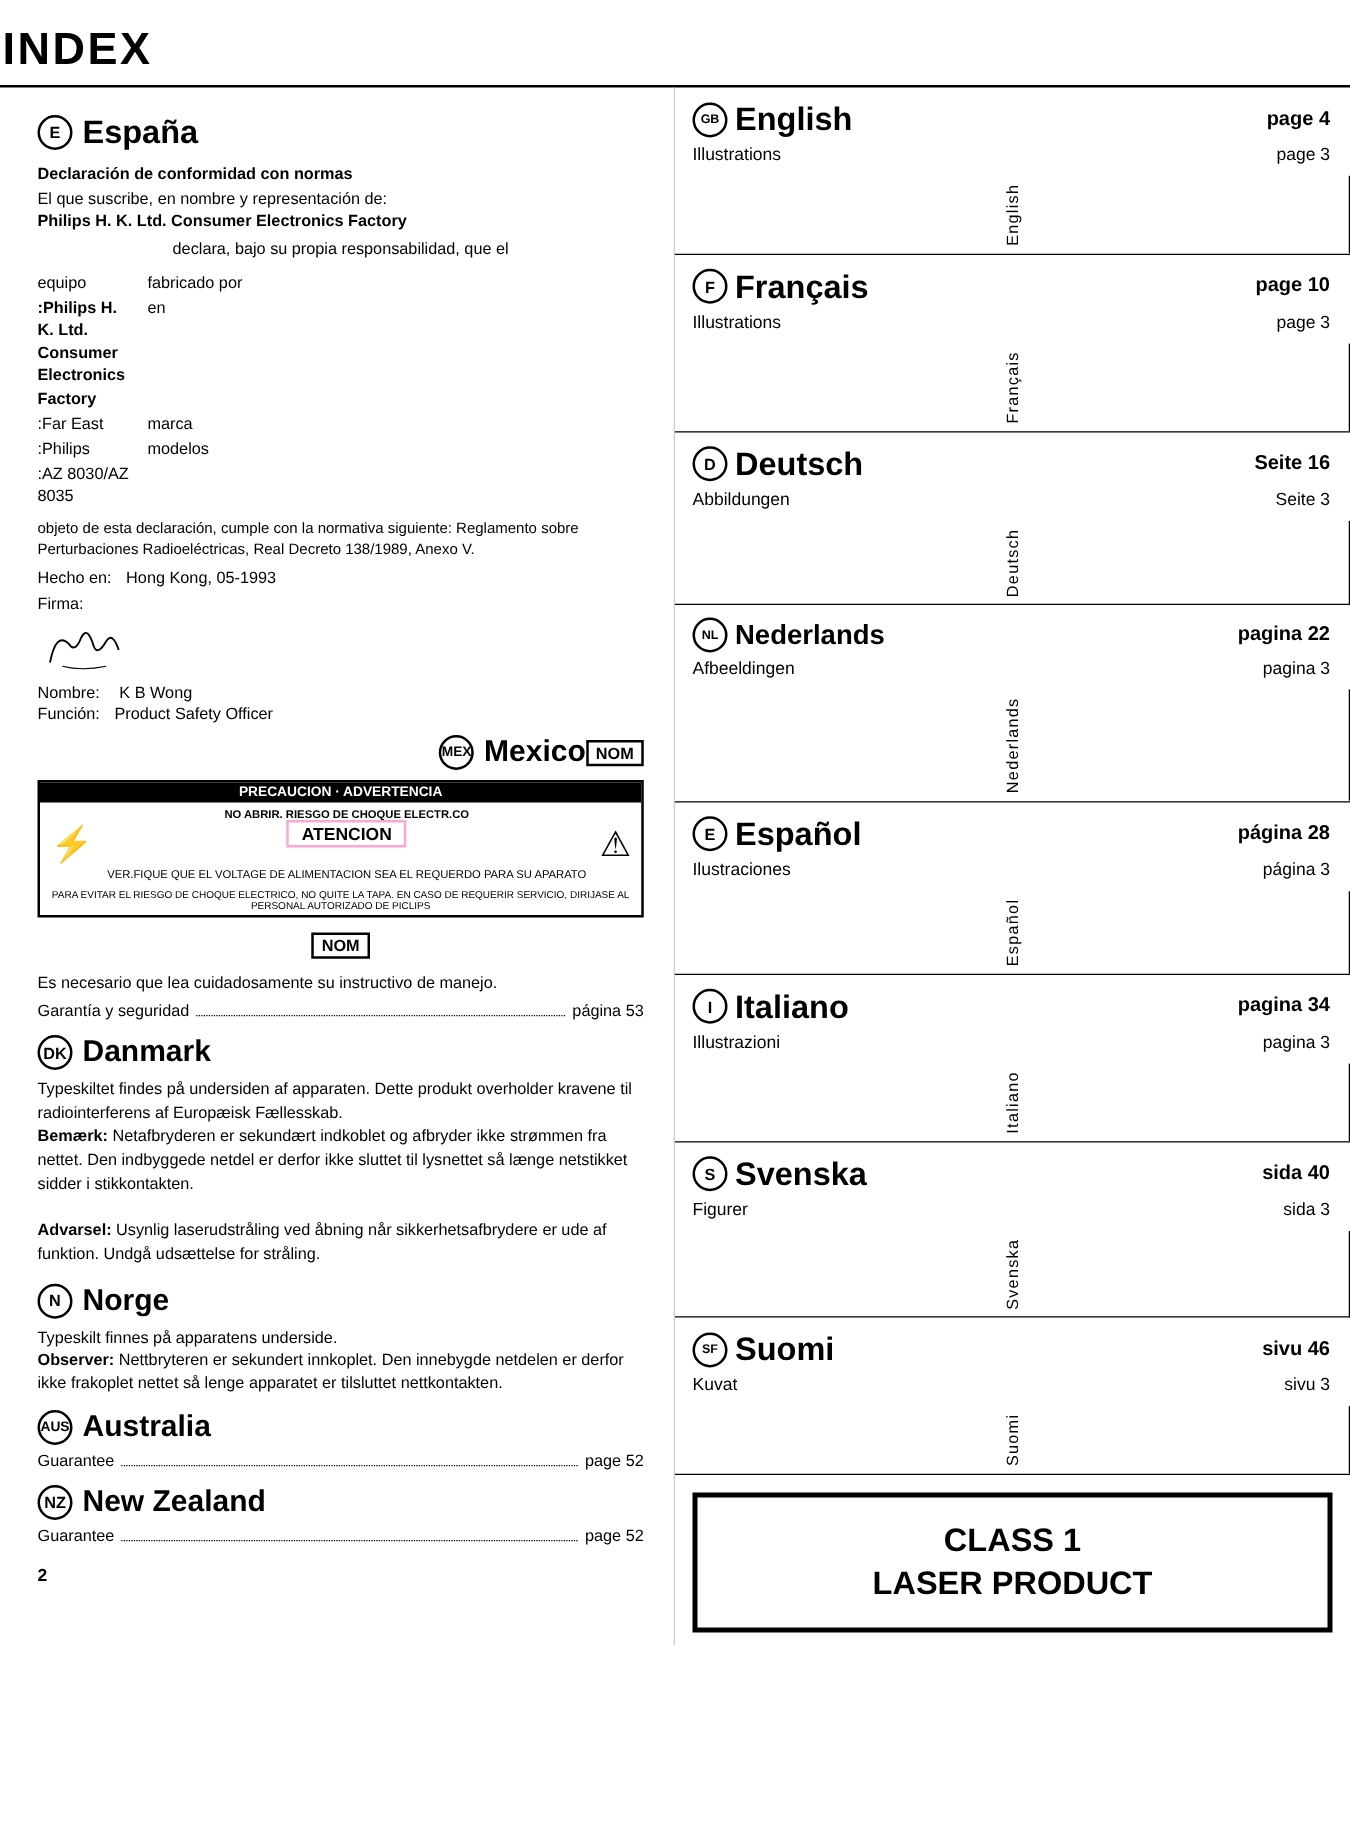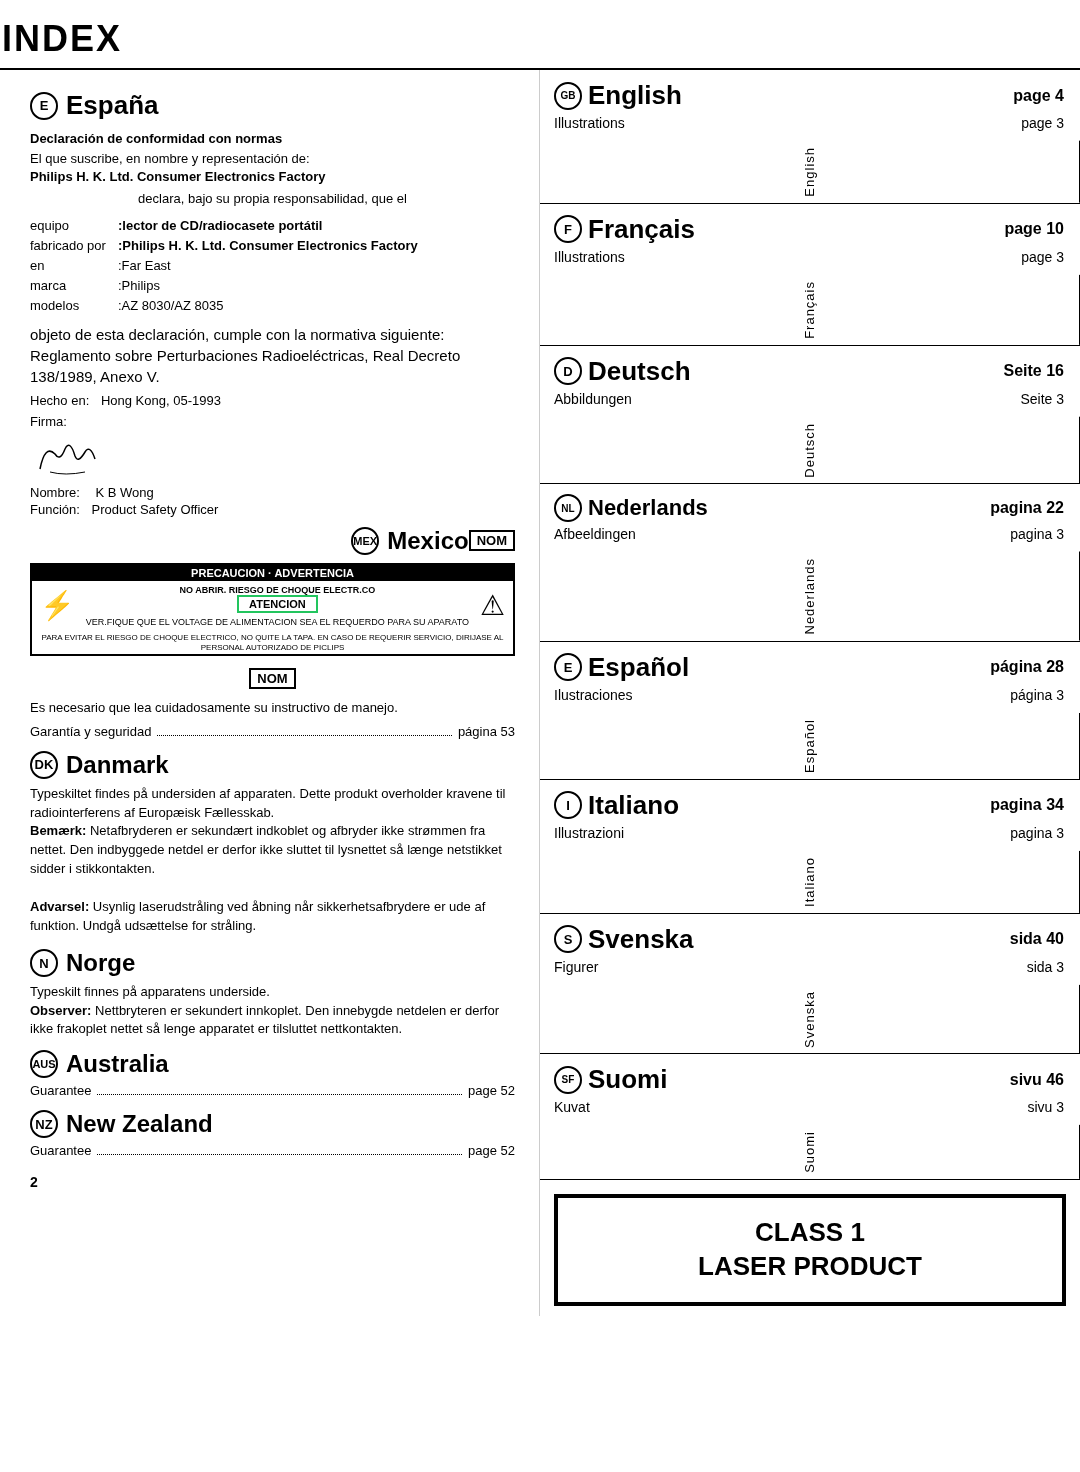--- a/index.html
+++ b/index.html
@@ -124,26 +124,26 @@
     }
     .warning-icon {
       font-size: 28px;
       color: #000;
     }
     .warning-text-area {
       flex: 1;
       text-align: center;
     }
     .atencion-title {
-      font-size: 11px;
-      font-weight: 700;
-      border: 2px solid #22c55e;
+      font-size: 14px;
+      font-weight: 700;
+      border: 2px solid #f9a8d4;
       display: inline-block;
       padding: 1px 10px;
-      margin-bottom: 4px;
+      margin-bottom: 16px;
     }
     .warning-small-text {
       font-size: 9px;
       line-height: 1.2;
     }
     .warning-bottom-text {
       font-size: 8px;
       padding: 2px 4px;
       text-align: center;
       line-height: 1.2;
@@ -296,31 +296,30 @@
         <span>España</span>
       </div>
       <div class="decl-title">Declaración de conformidad con normas</div>
       <p>
         <span>El que suscribe, en nombre y representación de:</span><br>
         <span class="bold">Philips H. K. Ltd. Consumer Electronics Factory</span>
       </p>
       <p style="font-size:13px;margin:4px 0;text-align:center;">declara, bajo su propia responsabilidad, que el</p>
       <div class="info-table">
         <span class="label">equipo</span>
-        <span class="value" style="font-weight:700;">:lector de CD/radiocasete portátil</span>
         <span class="label">fabricado por</span>
         <span class="value"><span class="bold">:Philips H. K. Ltd. Consumer Electronics Factory</span></span>
         <span class="label">en</span>
         <span class="value">:Far East</span>
         <span class="label">marca</span>
         <span class="value">:Philips</span>
         <span class="label">modelos</span>
         <span class="value">:AZ 8030/AZ 8035</span>
       </div>
-      <p style="font-size:15px;line-height:1.4;margin:3px 0;">objeto de esta declaración, cumple con la normativa siguiente: Reglamento sobre Perturbaciones Radioeléctricas, Real Decreto 138/1989, Anexo V.</p>
+      <p style="font-size:12px;line-height:1.4;margin:3px 0;">objeto de esta declaración, cumple con la normativa siguiente: Reglamento sobre Perturbaciones Radioeléctricas, Real Decreto 138/1989, Anexo V.</p>
       <div class="firma-area">
         <span>Hecho en:</span>
         <span style="margin-left:8px;">Hong Kong, 05-1993</span>
       </div>
       <div class="firma-area">
         <span>Firma:</span>
         <div class="signature">
 
           <svg width="100" height="45" viewBox="0 0 100 45">
             <path d="M10 35 Q15 10 25 20 Q30 28 35 15 Q40 5 45 22 Q48 30 55 18 Q60 10 65 25" stroke="#000" stroke-width="1.5" fill="none"></path>

